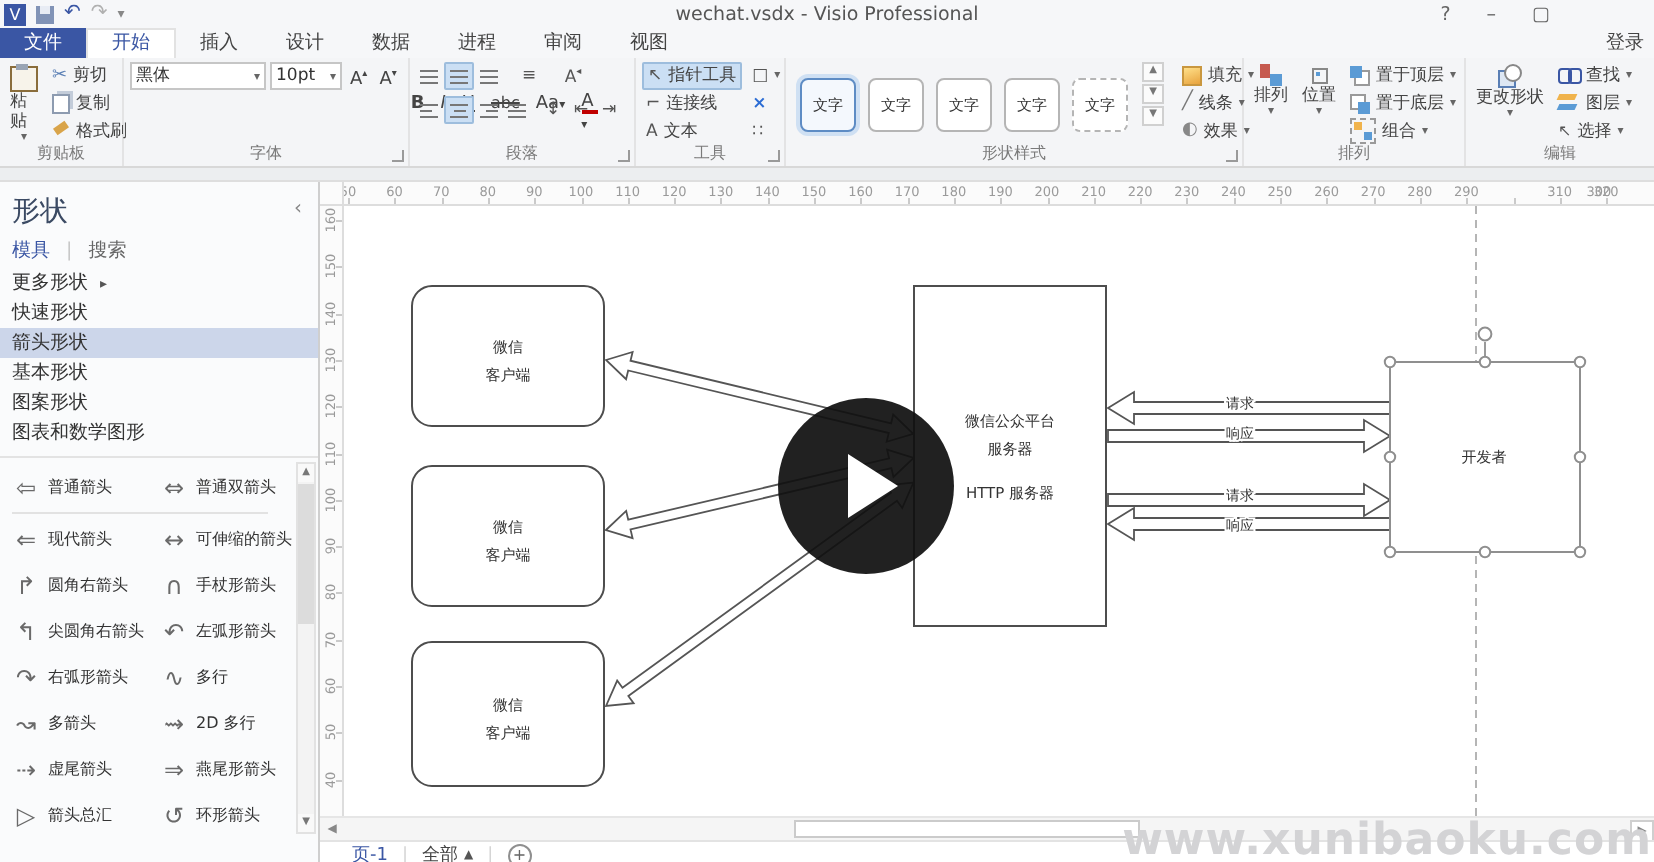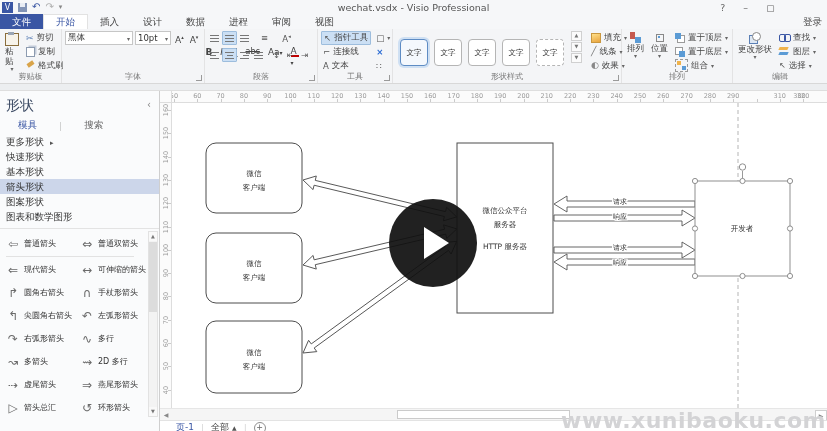--- a/index.html
+++ b/index.html
@@ -108,21 +108,21 @@
   
   .gap{height:6px;background:#eceef0;border-bottom:1px solid #dedede;}
 
   
   .workspace{display:flex;height:343px;background:#fff;}
 
   
   .shapes-panel{width:160px;box-sizing:border-box;border-right:1px solid #cfcfcf;background:#fafbfc;position:relative;overflow:hidden;}
   .sp-title{font-size:14px;color:#3b4a63;padding:6px 0 1px 6px;}
   .sp-collapse{position:absolute;right:8px;top:8px;color:#888;font-size:10px;}
-  .sp-tabs{padding:3px 18px 2px;font-size:9.5px;display:flex;gap:22px;align-items:center;}
+  .sp-tabs{padding:3px 6px 2px;font-size:9.5px;display:flex;gap:8px;align-items:center;}
   .sp-tab-act{color:#3a56a4;}
   .sp-tab{color:#666;}
   .sp-sep{color:#c8c8c8;}
   .nav-item{height:15px;line-height:15px;padding-left:6px;font-size:9.5px;color:#333;white-space:nowrap;}
   .nav-item.sel{background:#ccd6ea;}
   .morearrow{margin-left:6px;font-size:7px;color:#555;}
   .sp-stencil{border-top:1px solid #e3e3e3;margin-top:4px;position:relative;}
   .stencil-grid{display:grid;grid-template-columns:74px 70px;padding:3px 0 0 4px;}
   .sitem{display:flex;align-items:center;gap:2px;height:23px;font-size:8px;color:#333;white-space:nowrap;overflow:hidden;}
   .sitem .glyph{width:18px;text-align:center;font-size:12px;color:#6a6a6a;flex:0 0 18px;}
@@ -471,22 +471,22 @@
       <div class="sp-title">形状</div>
       <span class="sp-collapse">‹</span>
       <div class="sp-tabs">
         <span class="sp-tab-act">模具</span>
         <span class="sp-sep">|</span>
         <span class="sp-tab">搜索</span>
       </div>
       <div>
           <div class="nav-item">更多形状<span class="morearrow">▸</span></div>
           <div class="nav-item">快速形状</div>
+          <div class="nav-item sel">箭头形状</div>
           <div class="nav-item">基本形状</div>
-          <div class="nav-item sel">箭头形状</div>
           <div class="nav-item">图案形状</div>
           <div class="nav-item">图表和数学图形</div>
         </div>
       <div class="sp-stencil">
         <div class="stencil-grid">
             <div class="sitem">
               <span class="glyph">⇦</span>
               <span>普通箭头</span>
             </div>
             <div class="sitem">

